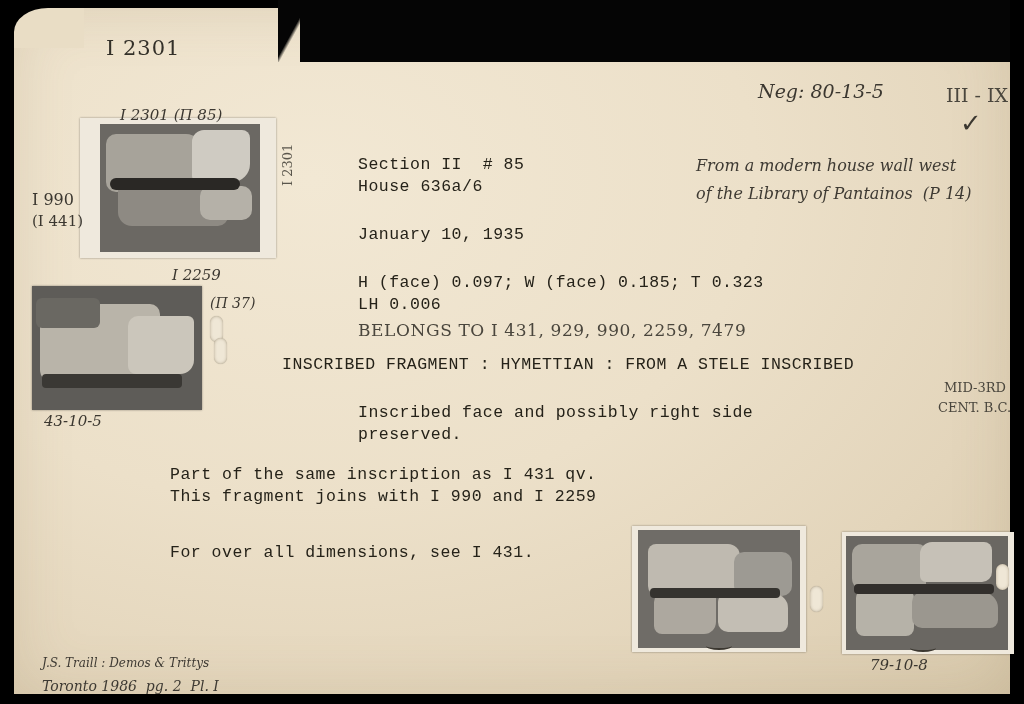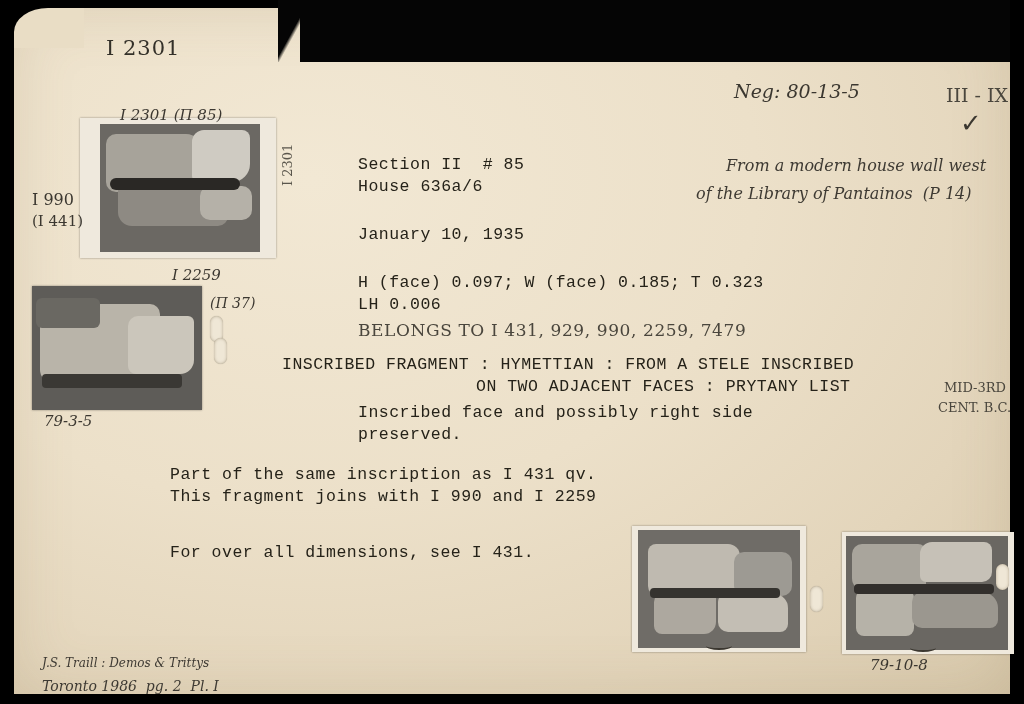--- a/index.html
+++ b/index.html
@@ -72,21 +72,21 @@
     color: #2a2720;
   }
 
   
   .tw {
     font-family: "Liberation Mono", "DejaVu Sans Mono", monospace;
     color: #252219;
     letter-spacing: 0.5px;
   }
   .tw-lg { font-size: 16.5px; line-height: 21px; }
-  .ink-blue { color: #2c3f86; font-style: normal; font-family: "DejaVu Serif", serif; }
+  .ink-blue { color: #2c3f86; font-style: normal; font-family: "DejaVu Serif", serif; margin-left: 24px; }
   .green { color: #2f6b3a; }
 
   .photo {
     position: absolute;
     background: #9a958c;
     box-shadow: 0 0 2px rgba(0,0,0,0.4);
     overflow: hidden;
   }
   .photo .mat {
     position: absolute;
@@ -172,21 +172,21 @@
     <div class="punch" style="left:196px; top:308px;"></div>
     <div class="punch" style="left:200px; top:330px;"></div>
     <div class="punch" style="left:796px; top:578px;"></div>
     <div class="punch" style="left:982px; top:556px;"></div>
 
     <div class="caption" style="left:106px; top:98px; font-size:15px;">I 2301 (Π 85)</div>
 
     <div class="caption" style="left:158px; top:258px; font-size:15px;">I 2259</div>
     <div class="caption" style="left:196px; top:280px; font-size:14px;margin-top:7px;">(Π 37)</div>
 
-    <div class="caption" style="left:30px; top:404px; font-size:15px;">79-3-5</div>
+    <div class="caption" style="left:30px; top:404px; font-size:15px;">43-10-5</div>
 
     <div class="caption" style="left:668px; top:648px; font-size:15px;margin-top:48px;">79-10-7</div>
 
     <div class="caption" style="left:856px; top:648px; font-size:15px;">79-10-8</div>
 
     <div style="position:absolute; left:692px; top:634px; width:26px; height:6px;
                 border-bottom:2px solid #3b3730; border-radius:0 0 50% 50%;"></div>
     <div style="position:absolute; left:896px; top:636px; width:26px; height:6px;
                 border-bottom:2px solid #3b3730; border-radius:0 0 50% 50%;"></div>
 
@@ -198,36 +198,35 @@
 
     <div class="caption" style="left:266px; top:178px; font-size:13px; font-style:normal;
                 transform: rotate(-90deg); transform-origin: left top; color:#5a564c;">I 2301</div>
 
     <div class="caption ink-blue" style="left:720px; top:72px; font-size:19px;">Neg: 80-13-5</div>
 
     <div class="caption" style="left:932px; top:76px; font-size:19px; font-style:normal; color:#4a463d;">III - IX</div>
 
     <div class="caption green" style="left:946px; top:100px; font-size:26px; font-style:normal;">✓</div>
 
-    <div class="caption" style="left:682px; top:148px; font-size:16px; color:#3e3a33;margin-left:30px;">From a modern house wall west</div>
+    <div class="caption" style="left:682px; top:148px; font-size:16px; color:#3e3a33;">From a modern house wall west</div>
     <div class="caption" style="left:682px; top:176px; font-size:16px; color:#3e3a33;">of the Library of Pantainos  (P 14)</div>
 
     <div class="txt tw tw-lg" style="left:344px; top:146px;">Section II  # 85</div>
     <div class="txt tw tw-lg" style="left:344px; top:168px;">House 636a/6</div>
 
     <div class="txt tw tw-lg" style="left:344px; top:216px;">January 10, 1935</div>
 
     <div class="txt tw tw-lg" style="left:344px; top:264px;">H (face) 0.097; W (face) 0.185; T 0.323</div>
     <div class="txt tw tw-lg" style="left:344px; top:286px;">LH 0.006</div>
 
     <div class="caption" style="left:344px; top:312px; font-size:17px; font-style:normal;
                 font-family:'DejaVu Serif', serif; color:#4a463d; letter-spacing:0.6px;">BELONGS TO I 431, 929, 990, 2259, 7479</div>
 
     <div class="txt tw tw-lg" style="left:268px; top:346px;">INSCRIBED FRAGMENT : HYMETTIAN : FROM A STELE INSCRIBED</div>
-    <div class="txt tw tw-lg" style="left:462px; top:368px;">ON TWO ADJACENT FACES : PRYTANY LIST</div>
 
     <div class="caption" style="left:930px; top:372px; font-size:13px; font-style:normal;
                 font-family:'DejaVu Serif', serif; color:#4a463d;">MID-3RD</div>
     <div class="caption" style="left:924px; top:392px; font-size:13px; font-style:normal;
                 font-family:'DejaVu Serif', serif; color:#4a463d;">CENT. B.C.</div>
 
     <div class="txt tw tw-lg" style="left:344px; top:394px;">Inscribed face and possibly right side</div>
     <div class="txt tw tw-lg" style="left:344px; top:416px;">preserved.</div>
 
     <div class="txt tw tw-lg" style="left:156px; top:456px;">Part of the same inscription as I 431 qv.</div>

